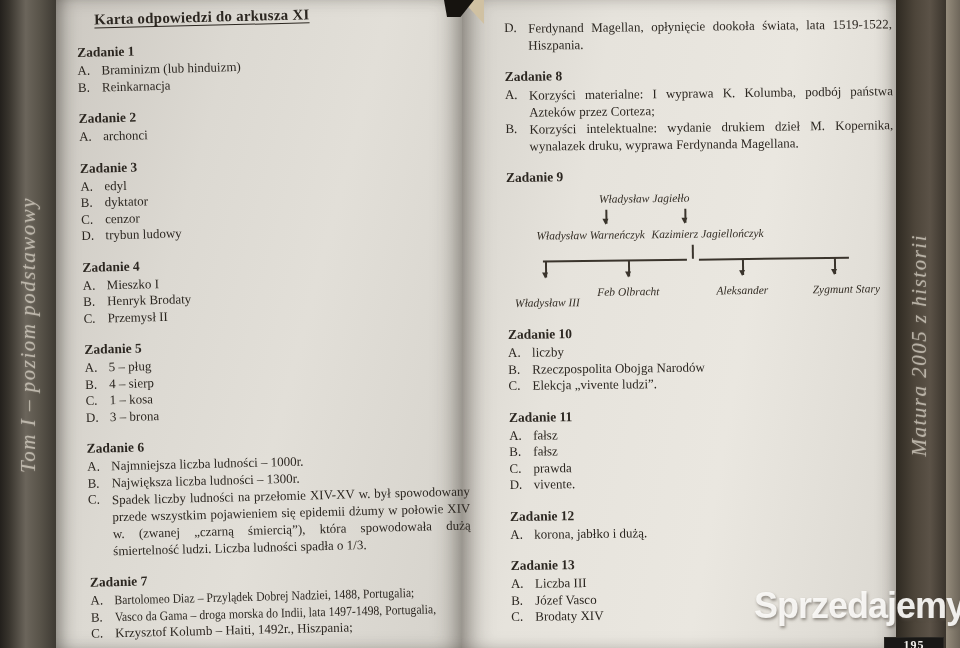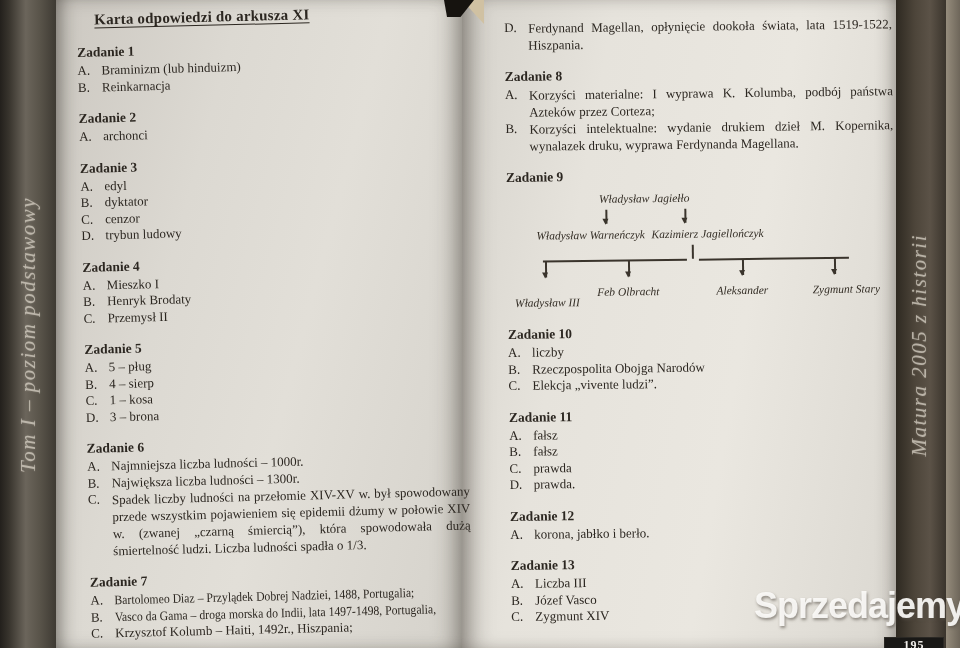--- a/index.html
+++ b/index.html
@@ -270,43 +270,43 @@
           <div class="row">
             <span class="lab">B.</span>
             <span class="txt">fałsz</span>
           </div>
           <div class="row">
             <span class="lab">C.</span>
             <span class="txt">prawda</span>
           </div>
           <div class="row">
             <span class="lab">D.</span>
-            <span class="txt">prawda.</span>
+            <span class="txt">vivente.</span>
           </div>
         </div>
         <div class="task">
           <div class="task-title">Zadanie 12</div>
           <div class="row">
             <span class="lab">A.</span>
-            <span class="txt">korona, jabłko i berło.</span>
+            <span class="txt">korona, jabłko i dużą.</span>
           </div>
         </div>
         <div class="task">
           <div class="task-title">Zadanie 13</div>
           <div class="row">
             <span class="lab">A.</span>
             <span class="txt">Liczba III</span>
           </div>
           <div class="row">
             <span class="lab">B.</span>
             <span class="txt">Józef Vasco</span>
           </div>
           <div class="row">
             <span class="lab">C.</span>
-            <span class="txt">Zygmunt XIV</span>
+            <span class="txt">Brodaty XIV</span>
           </div>
         </div>
       </div>
   </div>
 
   <div class="watermark">
     <span class="wm-text">Sprzedajemy</span>
 
   </div>
   <div class="page-badge">195</div>

